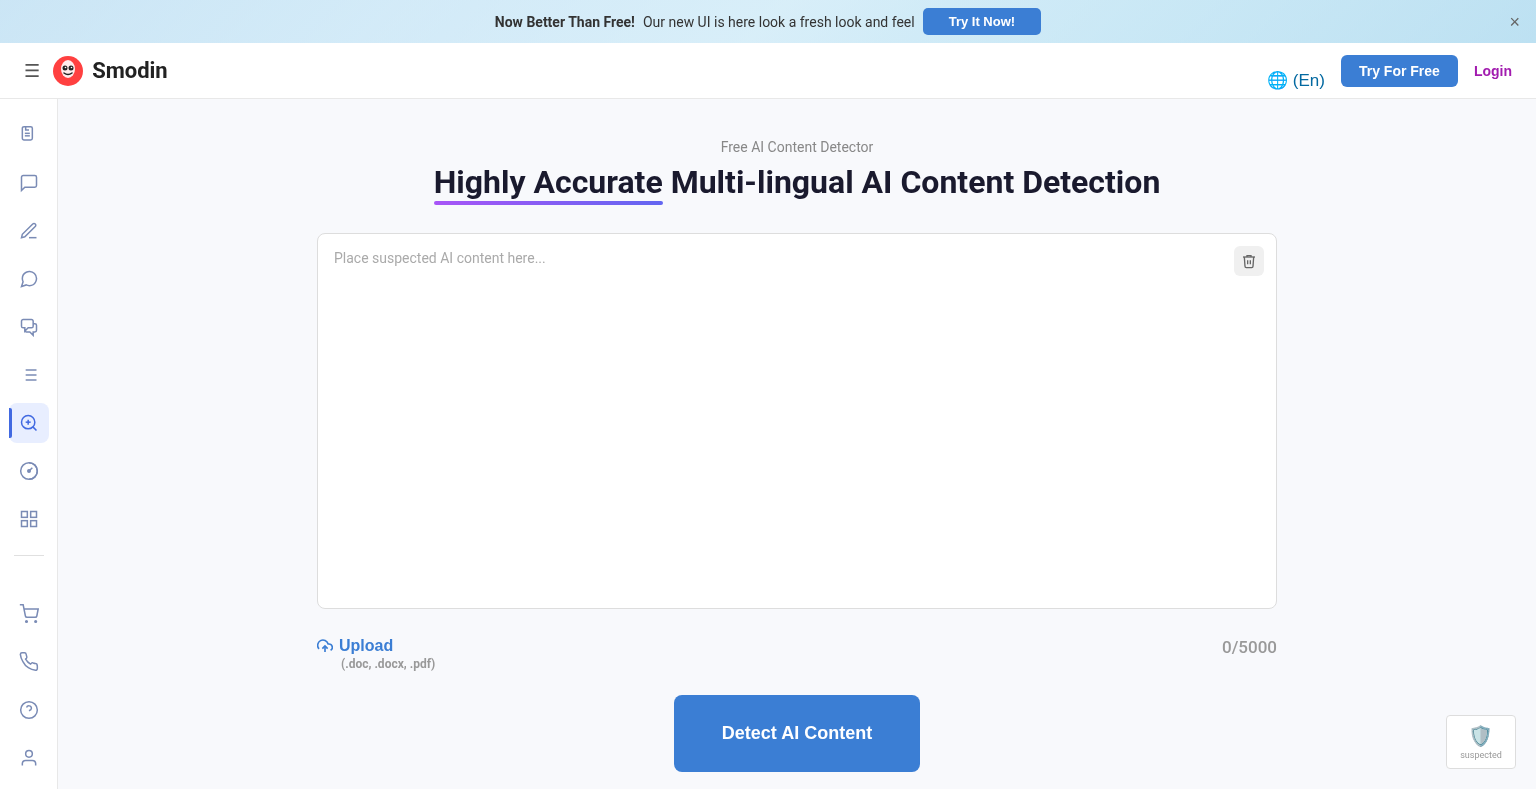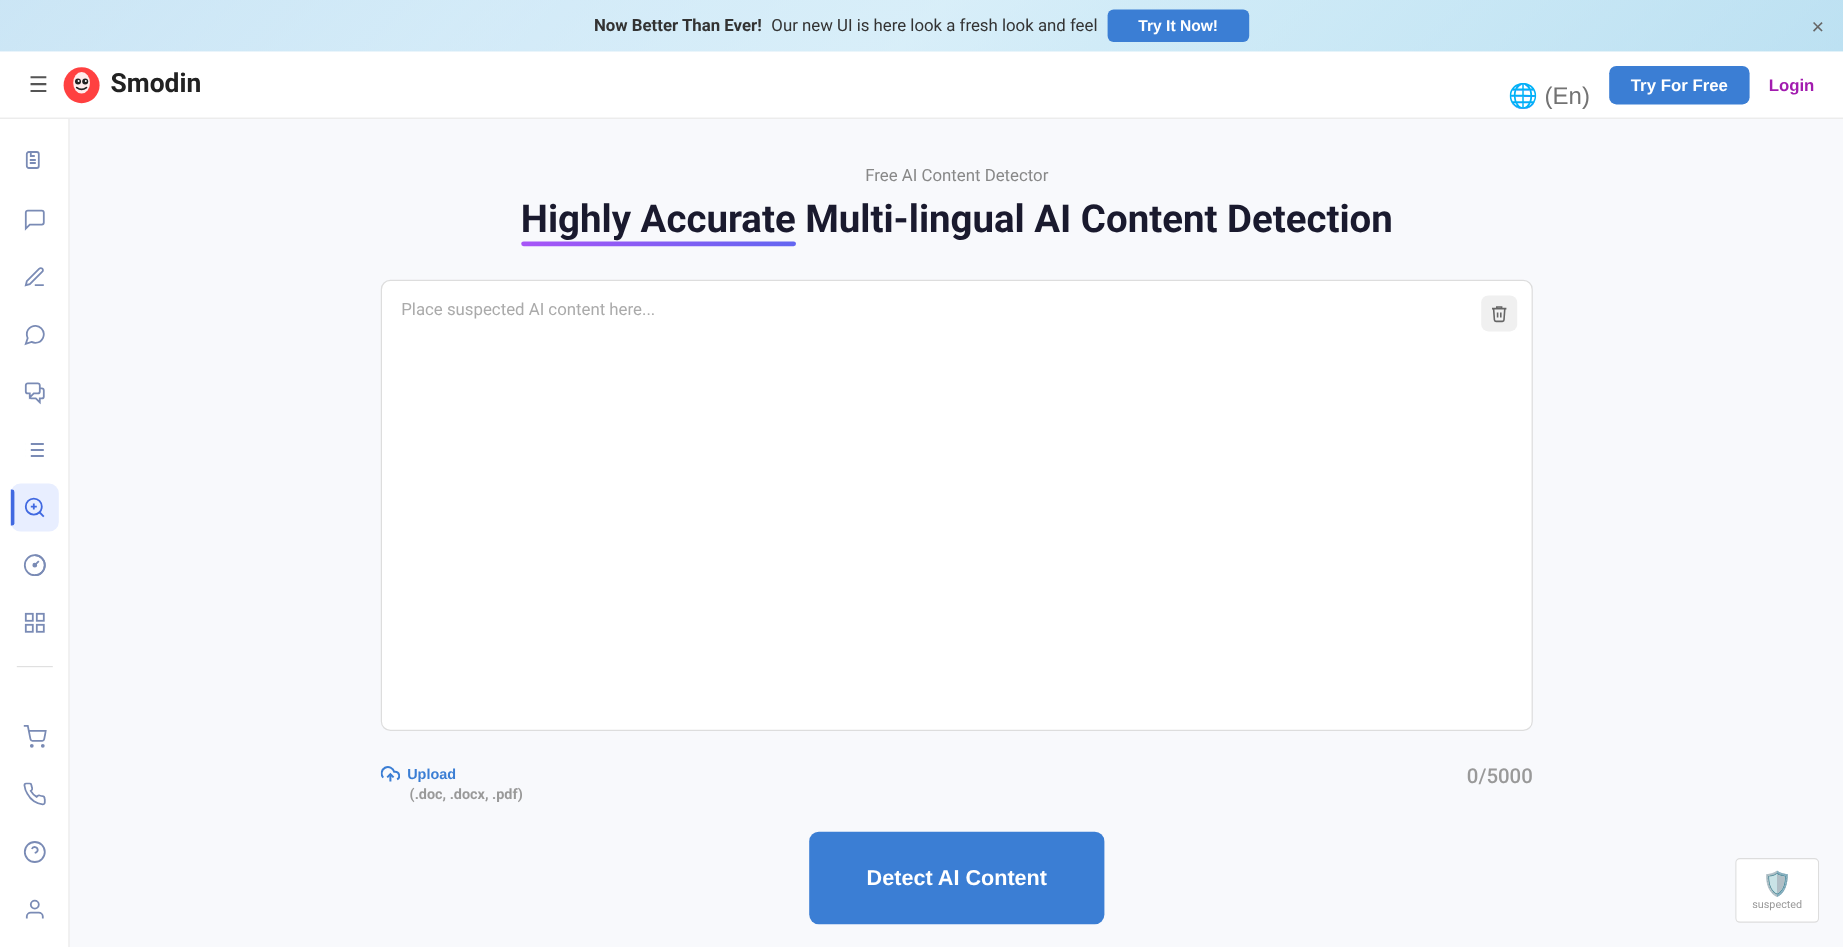--- a/index.html
+++ b/index.html
@@ -96,22 +96,22 @@
       align-items: center;
       gap: 16px;
     }
     .lang-btn {
       background: none;
       border: none;
       cursor: pointer;
       display: flex;
       align-items: center;
       gap: 4px;
-      font-size: 20px;
-      color: #737373;
+      font-size: 17px;
+      color: #0369a1;
       margin-top: 20px;
     }
     .try-free-btn {
       background: #3b7ed4;
       color: white;
       border: none;
       padding: 8px 18px;
       border-radius: 6px;
       font-size: 14px;
       font-weight: 600;
@@ -271,21 +271,21 @@
       justify-content: space-between;
       margin-bottom: 24px;
     }
     .upload-btn {
       display: flex;
       align-items: center;
       gap: 6px;
       background: none;
       border: none;
       color: #3b7ed4;
-      font-size: 12px;
+      font-size: 16px;
       font-weight: 600;
       cursor: pointer;
     }
     .upload-subtext {
       font-size: 12px;
       color: #999;
       margin-top: 2px;
       margin-left: 24px;
       font-weight: bold;
     }
@@ -340,21 +340,21 @@
       align-items: center;
       gap: 8px;
     }
   </style>
 </head>
 <body>
 
 <div class="announcement-bar">
   <div class="wave-bg"></div>
   <div class="announcement-content">
-    <span><strong>Now Better Than Ever!</strong></span>
+    <span><strong>Now Better Than Free!</strong></span>
     <span> Our new UI is here look a fresh look and feel</span>
     <button class="try-it-now-btn">Try It Now!</button>
   </div>
   <button class="announcement-close">×</button>
 </div>
 
 <header class="header">
   <div class="header-left">
     <span class="hamburger-icon">☰</span>
     <div class="logo">

